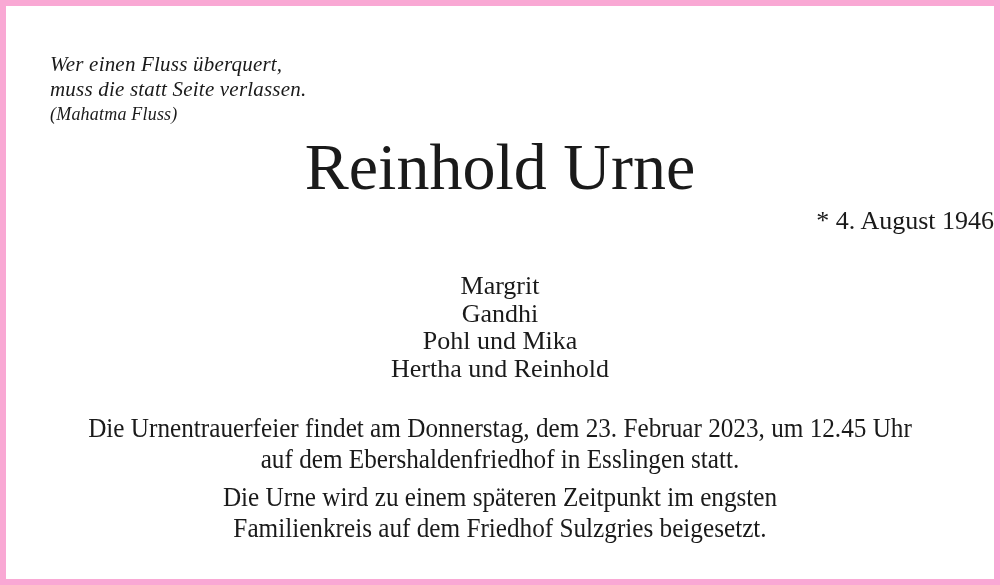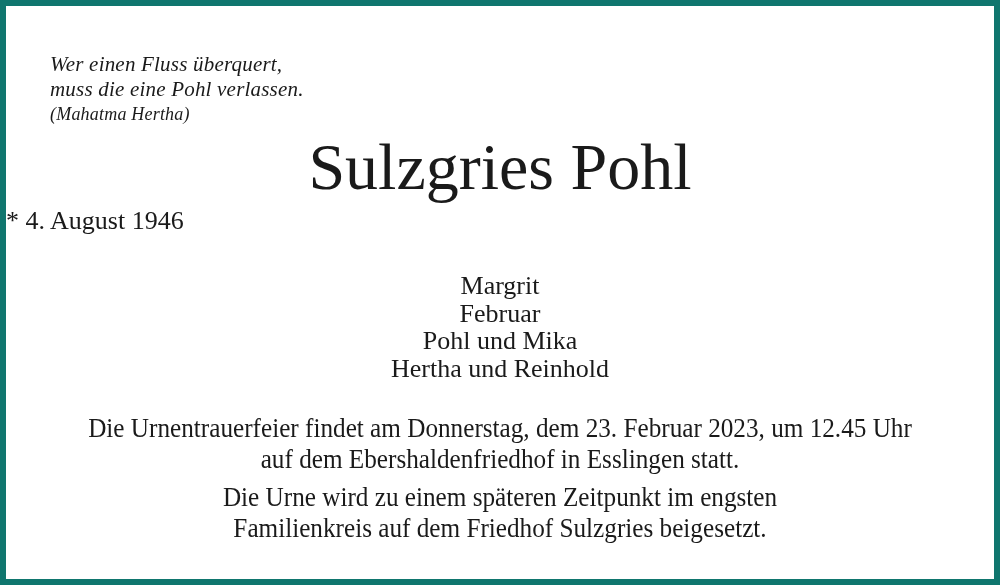--- a/index.html
+++ b/index.html
@@ -6,21 +6,21 @@
     margin: 0;
     padding: 0;
     background: #ffffff;
   }
   .page {
     position: relative;
     width: 1000px;
     height: 585px;
     box-sizing: border-box;
     background: #ffffff;
-    border: 6px solid #0f766e;
+    border: 6px solid #f9a8d4;
     overflow: hidden;
     font-family: "Liberation Serif", "DejaVu Serif", serif;
     color: #1a1a1a;
   }
   
   .quote {
     position: absolute;
     left: 44px;
     top: 46px;
     font-style: italic;
@@ -46,21 +46,21 @@
     line-height: 1;
     white-space: nowrap;
   }
   
   .dates {
     position: absolute;
     left: 0;
     top: 201px;
     width: 100%;
     display: flex;
-    justify-content: flex-start;
+    justify-content: flex-end;
     gap: 40px;
     font-size: 26px;
     line-height: 28px;
     white-space: nowrap;
   }
   
   .family {
     position: absolute;
     left: 0;
     top: 266px;
@@ -85,33 +85,33 @@
   .para.service { top: 406px; }
   .para.burial  { top: 475px; }
 </style>
 </head>
 <body>
 
 <div class="page">
 
   <div class="quote">
     <div>Wer einen Fluss überquert,</div>
-    <div>muss die eine Pohl verlassen.</div>
-    <div class="attribution">(Mahatma Hertha)</div>
+    <div>muss die statt Seite verlassen.</div>
+    <div class="attribution">(Mahatma Fluss)</div>
   </div>
 
-  <h1 class="name">Sulzgries Pohl</h1>
+  <h1 class="name">Reinhold Urne</h1>
 
   <div class="dates">
     <span>* 4. August 1946</span>
   </div>
 
   <div class="family">
     <div>Margrit</div>
-    <div>Februar</div>
+    <div>Gandhi</div>
     <div>Pohl und Mika</div>
     <div>Hertha und Reinhold</div>
   </div>
 
   <div class="para service">
     <div>Die Urnentrauerfeier findet am Donnerstag, dem 23. Februar 2023, um 12.45 Uhr</div>
     <div>auf dem Ebershaldenfriedhof in Esslingen statt.</div>
   </div>
 
   <div class="para burial">

